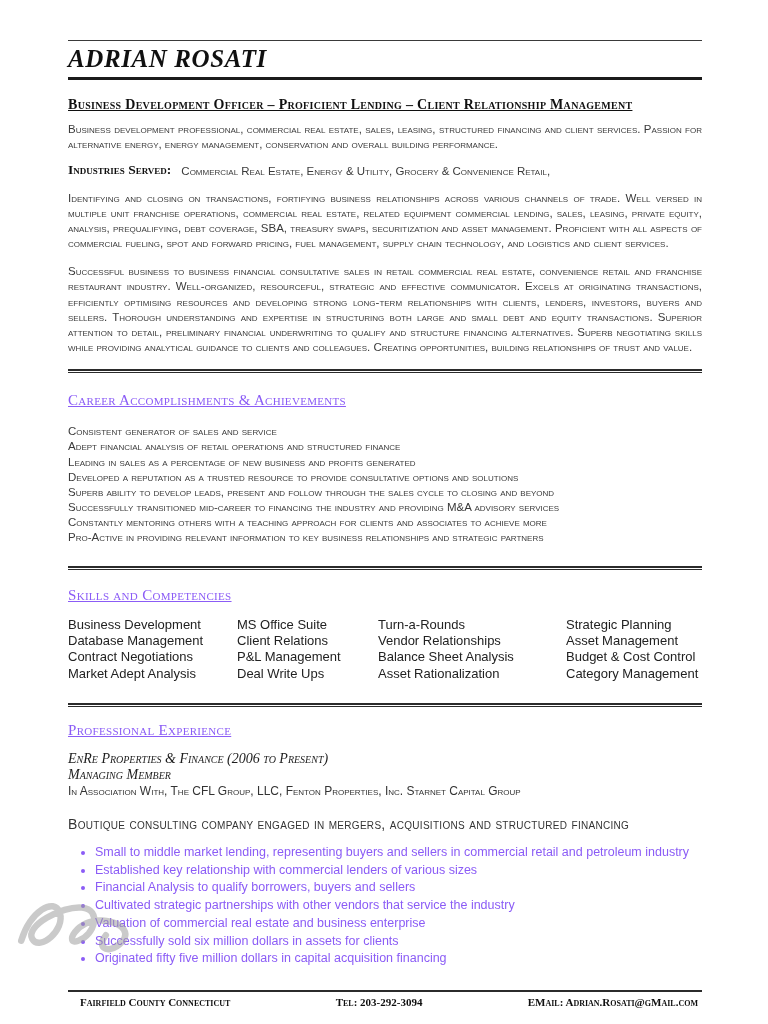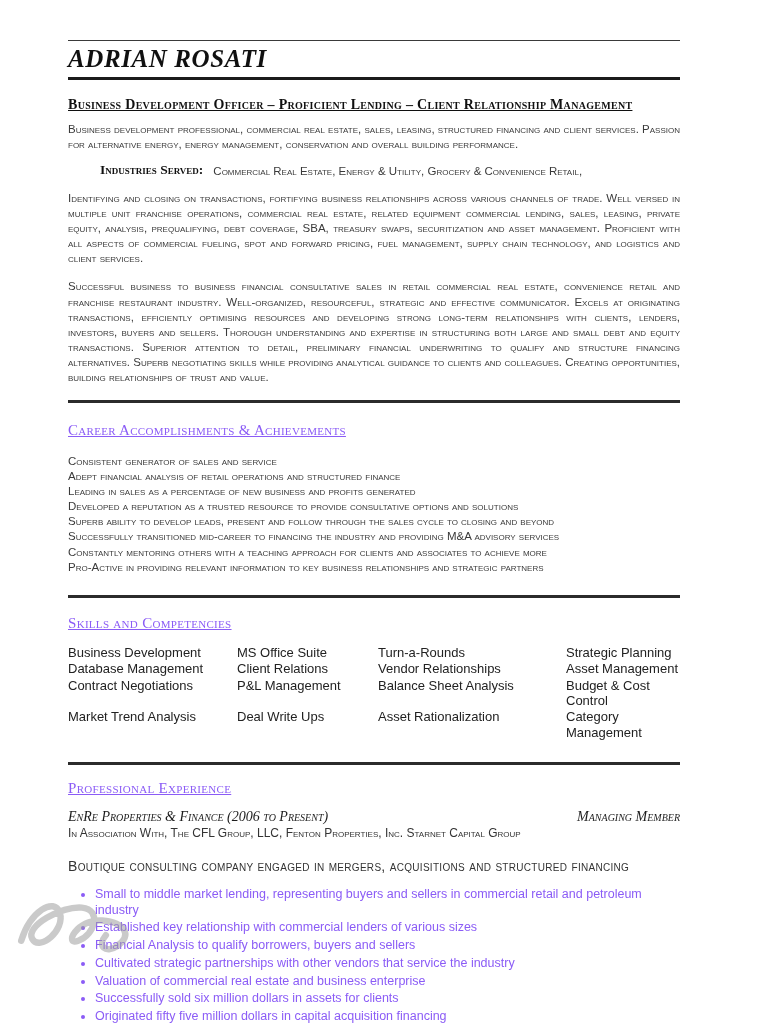--- a/index.html
+++ b/index.html
@@ -8,21 +8,21 @@
     width: 768px;
     font-family: "Liberation Sans", sans-serif;
     color: #333333;
     -webkit-font-smoothing: antialiased;
   }
   .page {
     position: relative;
     width: 768px;
     height: 1024px;
     overflow: hidden;
-    padding: 40px 88px 16px 68px;
+    padding: 40px 66px 16px 68px;
     display: flex;
     flex-direction: column;
     background: #ffffff;
   }
 
   
   .rule-thin   { border-top: 1px solid #3a3a3a; }
   .rule-thick  { border-top: 3px solid #1b1b1b; }
   .rule-double { height: 4px; border-top: 2px solid #2b2b2b; border-bottom: 1px solid #2b2b2b; }
   .rule-footer { border-top: 2px solid #2b2b2b; }
@@ -65,21 +65,20 @@
     margin: 2px 0 11px 0;
   }
   .industries-label {
     font-family: "Liberation Serif", serif;
     font-weight: bold;
     font-variant: small-caps;
     font-size: 13.5px;
     color: #101010;
     white-space: nowrap;
     margin-right: 10px;
-    margin-left: 32px;
   }
   .industries-value { display: flex; flex-direction: row; padding-top: 2px; }
 
   .section-heading {
     font-family: "Liberation Serif", serif;
     font-weight: normal;
     font-variant: small-caps;
     font-size: 15px;
     letter-spacing: 0.3px;
     color: #8b5cf6;
@@ -97,20 +96,21 @@
     font-size: 13px;
     line-height: 1.18;
     color: #222222;
   }
 
   .exp-heading { margin-top: 15px; margin-bottom: 12px; }
   .exp-header-row {
     display: flex;
     justify-content: space-between;
     align-items: baseline;
+    flex-direction: column;
   }
   .company, .role {
     font-family: "Liberation Serif", serif;
     font-style: italic;
     font-variant: small-caps;
     font-size: 14px;
     color: #1d1d1d;
   }
   .association {
     font-variant: small-caps;
@@ -204,21 +204,21 @@
     <span>Turn-a-Rounds</span>
     <span>Strategic Planning</span>
     <span>Database Management</span>
     <span>Client Relations</span>
     <span>Vendor Relationships</span>
     <span>Asset Management</span>
     <span>Contract Negotiations</span>
     <span>P&amp;L Management</span>
     <span>Balance Sheet Analysis</span>
     <span>Budget &amp; Cost Control</span>
-    <span>Market Trend Analysis</span>
+    <span>Market Adept Analysis</span>
     <span>Deal Write Ups</span>
     <span>Asset Rationalization</span>
     <span>Category Management</span>
   </div>
 
   <div class="rule-double sep" style="margin-top:22px;"></div>
 
   <div class="section-heading exp-heading">Professional Experience</div>
 
   <div class="exp-header-row">

